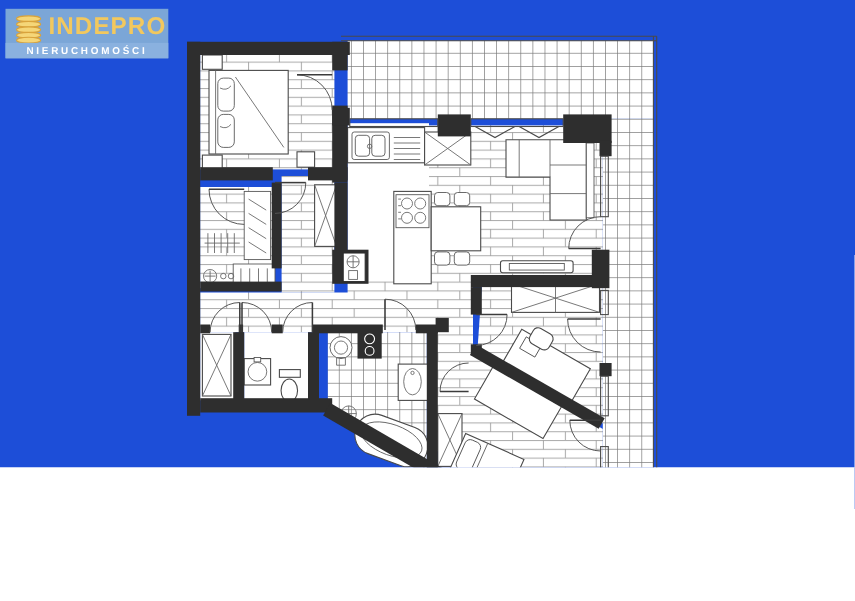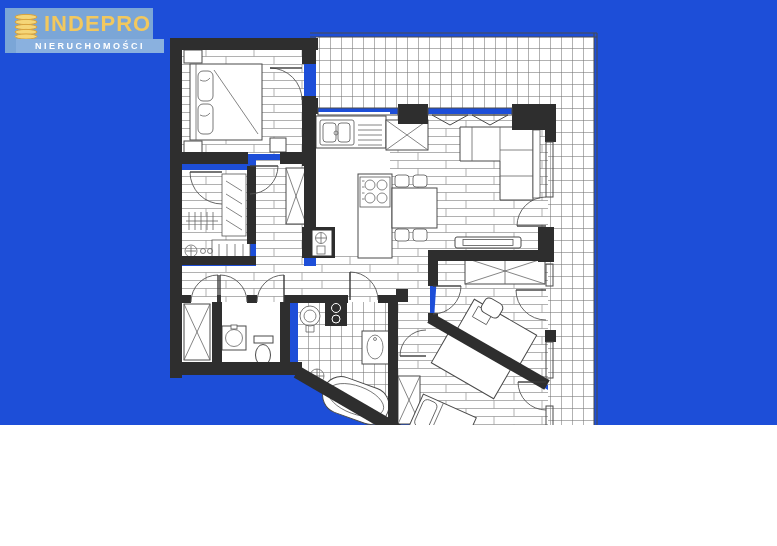--- a/index.html
+++ b/index.html
@@ -4,21 +4,21 @@
 <style>
   html,body{margin:0;padding:0;background:#ffffff;}
   .canvas{position:relative;width:777px;height:425px;background:#1d4ed8;overflow:hidden;
           font-family:"Liberation Sans", sans-serif;}
   
   .logo{position:absolute;left:5px;top:8px;width:148px;height:45px;background:#7BA6D7;}
   .logo .icon{position:absolute;left:7px;top:4px;width:30px;height:28px;}
   .logo .brand{position:absolute;left:39px;top:2px;width:106px;height:28px;
                font-size:22px;font-weight:bold;letter-spacing:1px;color:#F2C85E;
                text-align:center;line-height:28px;}
-  .logo .band{position:absolute;left:11px;bottom:0;width:148px;height:14px;background:#8AB1DF;
+  .logo .band{position:absolute;left:0;bottom:0;width:148px;height:14px;background:#8AB1DF;
               display:flex;align-items:center;justify-content:center;}
   .logo .band span{font-size:9px;font-weight:bold;letter-spacing:2.5px;color:#ffffff;}
   
   svg{position:absolute;left:0;top:0;}
   .w{fill:#2e2e2e;stroke:none;}                       
   .tl{stroke:#4a4a4a;stroke-width:1;fill:none;}       
   .f{fill:#ffffff;stroke:#4a4a4a;stroke-width:1;}     
   .fl{fill:#ffffff;stroke:#555555;stroke-width:.8;}   
   .d{stroke:#555555;stroke-width:.9;fill:none;}       
   .dl{stroke:#3b3b3b;stroke-width:1.4;fill:none;}     

